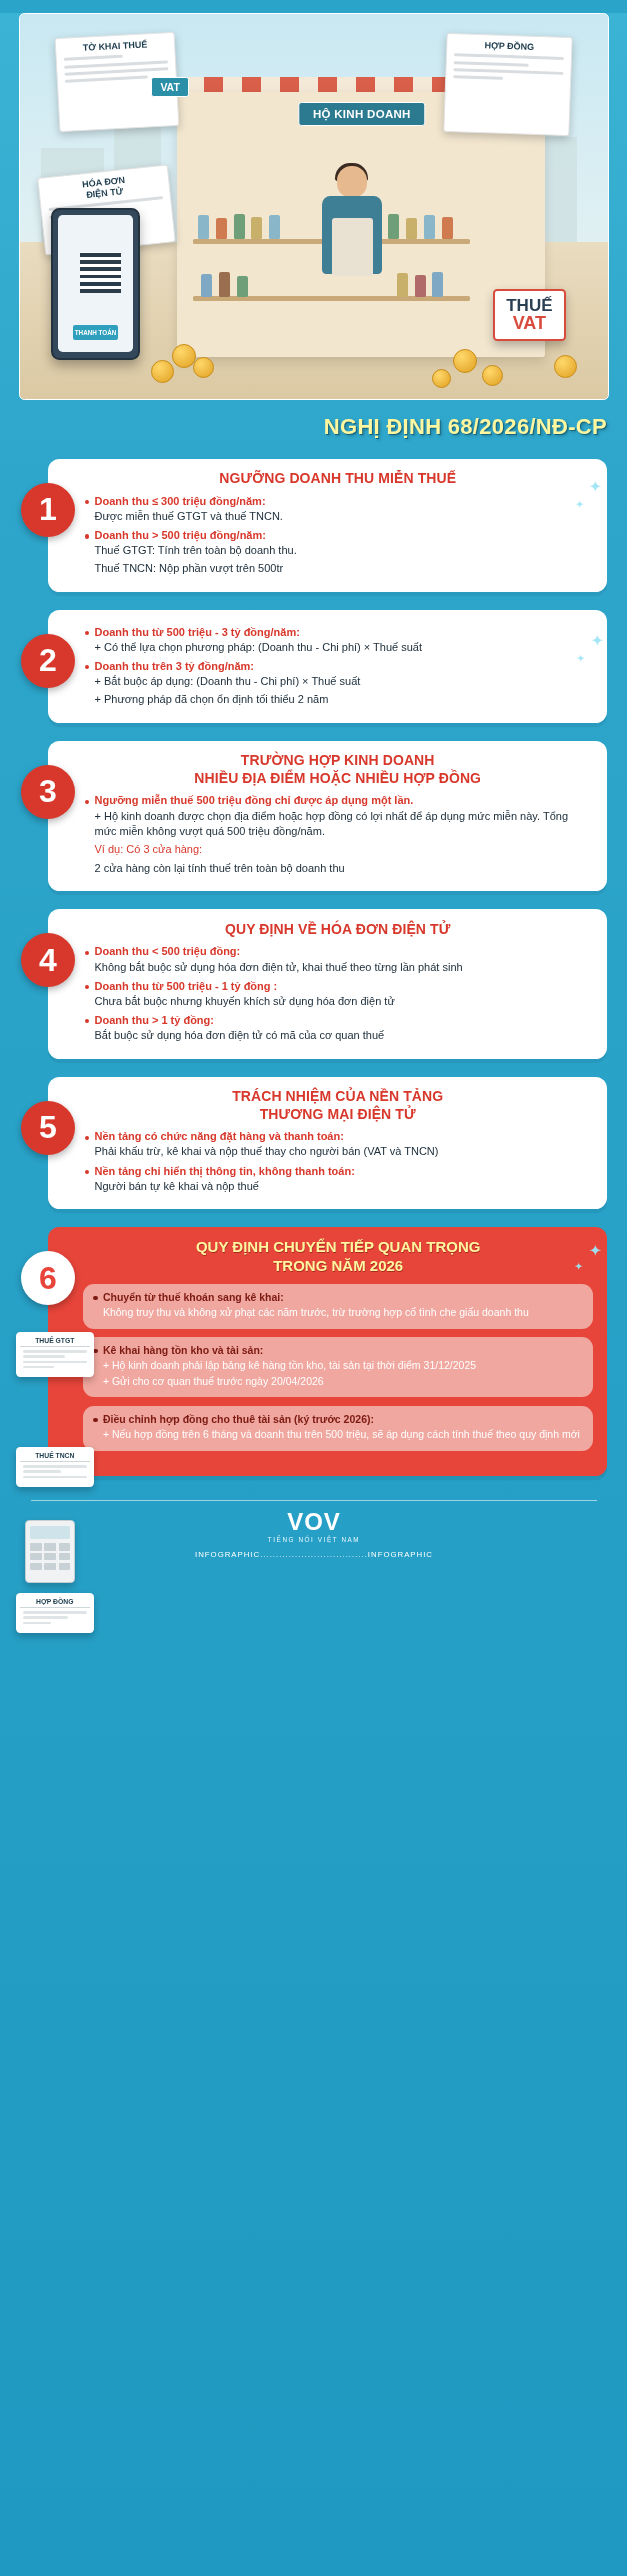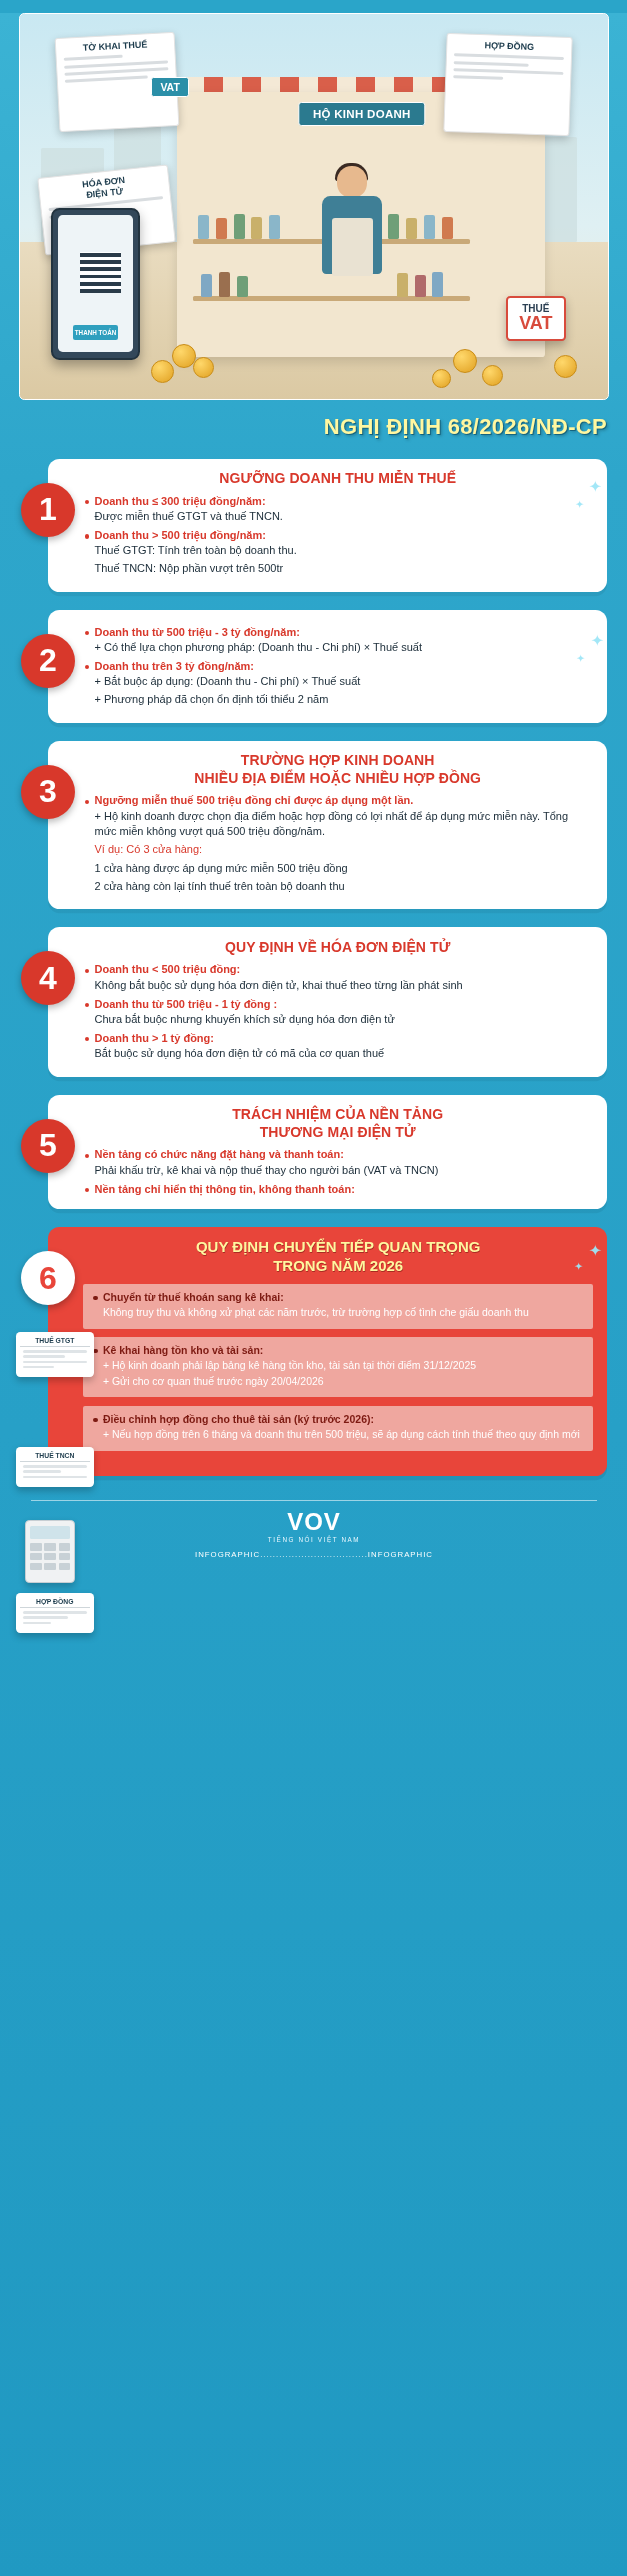--- a/index.html
+++ b/index.html
@@ -71,21 +71,21 @@
   .doc-line { height: 3.1px; background: #d9dde0; border-radius: 1.6px; margin: 4.2px 7.3px; }
   .vat-tag {
     position: absolute; background: #2b8fa8; color: #fff; font-weight: bold;
     padding: 3.1px 8.4px; border-radius: 2.6px; font-size: 10.5px; border: 1px solid #fff;
   }
   .thue-vat {
     position: absolute; right: 42px; bottom: 58px; background: #fff;
     border: 2.1px solid #d84b3c; border-radius: 4.2px; padding: 5.2px 11.5px; text-align: center;
     box-shadow: 0 4.2px 9.4px rgba(0,0,0,.25);
   }
-  .thue-vat .t1 { color: #2b3f52; font-weight: bold; font-size: 10px; line-height: 1; }
+  .thue-vat .t1 { color: #2b3f52; font-weight: bold; font-size: 17px; line-height: 1; }
   .thue-vat .t2 { color: #d84b3c; font-weight: bold; font-size: 18px; line-height: 1.1; }
   .coin { position: absolute; background: radial-gradient(circle at 35% 30%,#ffd86b,#e0a021); border: 1px solid #c98c15; border-radius: 50%; }
   .phone {
     position: absolute; left: 31px; top: 194px; width: 89px; height: 152px;
     background: #33485a; border-radius: 8.4px; border: 2.1px solid #22333f;
     box-shadow: 0 5.2px 11.5px rgba(0,0,0,.3);
   }
   .phone .screen { position: absolute; inset: 5.2px; background: #eef4f7; border-radius: 4.7px; }
   .qr { position:absolute; left: 22px; top: 37px; width: 41px; height: 41px; background:
      repeating-linear-gradient(0deg,#2a3b49 0 3.7px,#fff 3.7px 7.3px),
@@ -186,21 +186,21 @@
     text-align: center;
     font-weight: bold;
     line-height: 1.25;
     margin-bottom: 8.4px;
     text-shadow: 0.5px 0.5px 0 #a82b22;
   }
   .s6 .num { background: #ffffff; color: #e8453a; }
   .subcard {
     background: #f2a79e;
     background: #efa79f;
-    border-radius: 2px;
+    border-radius: 11px;
     padding: 7.3px 9.4px 8.4px 9.4px;
     margin-bottom: 8.4px;
   }
   .subcard .s-head {
     color: #7d1a12;
     font-weight: bold;
     font-size: 10.5px;
     position: relative;
     padding-left: 10.5px;
     margin-bottom: 2.1px;
@@ -391,21 +391,20 @@
     <div class="num">3</div>
     <div class="card">
       <h2>
         <span>TRƯỜNG HỢP KINH DOANH</span><br>
         <span>NHIỀU ĐỊA ĐIỂM HOẶC NHIỀU HỢP ĐỒNG</span>
       </h2>
       <ul class="bullets">
         <li class="b-head">Ngưỡng miễn thuế 500 triệu đồng chỉ được áp dụng một lần.</li>
         <li class="b-text">+ Hộ kinh doanh được chọn địa điểm hoặc hợp đồng có lợi nhất để áp dụng mức miễn này. Tổng mức miễn không vượt quá 500 triệu đồng/năm.</li>
         <li class="b-note-red">Ví dụ: Có 3 cửa hàng:</li>
-        <li class="b-text">1 cửa hàng được áp dụng mức miễn 500 triệu đồng</li>
         <li class="b-text">2 cửa hàng còn lại tính thuế trên toàn bộ doanh thu</li>
       </ul>
     </div>
   </div>
 
   <div class="section">
     <div class="num">4</div>
     <div class="card">
       <h2>QUY ĐỊNH VỀ HÓA ĐƠN ĐIỆN TỬ</h2>
       <ul class="bullets">
@@ -423,20 +422,21 @@
     <div class="num">5</div>
     <div class="card">
       <h2>
         <span>TRÁCH NHIỆM CỦA NỀN TẢNG</span><br>
         <span>THƯƠNG MẠI ĐIỆN TỬ</span>
       </h2>
       <ul class="bullets">
         <li class="b-head">Nền tảng có chức năng đặt hàng và thanh toán:</li>
         <li class="b-text">Phải khấu trừ, kê khai và nộp thuế thay cho người bán (VAT và TNCN)</li>
         <li class="b-head">Nền tảng chỉ hiển thị thông tin, không thanh toán:</li>
+        <li class="b-text">Người bán tự kê khai và nộp thuế</li>
       </ul>
     </div>
   </div>
 
   <div class="section s6">
     <div class="sparkle" style="right:5.2px;top:13.6px;">✦</div>
     <div class="sparkle" style="right:24px;top:33px;font-size:10.5px;">✦</div>
     <div class="num">6</div>
 
     <div class="side-doc" style="top:105px;">

